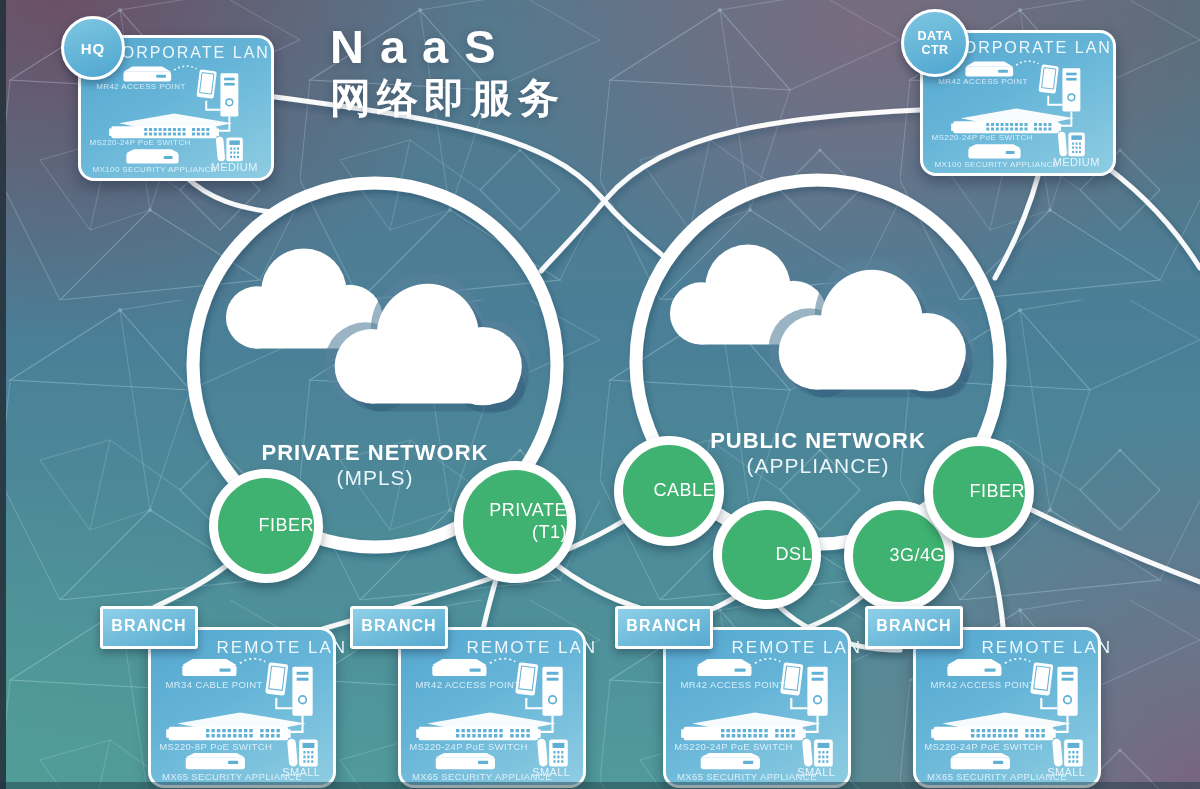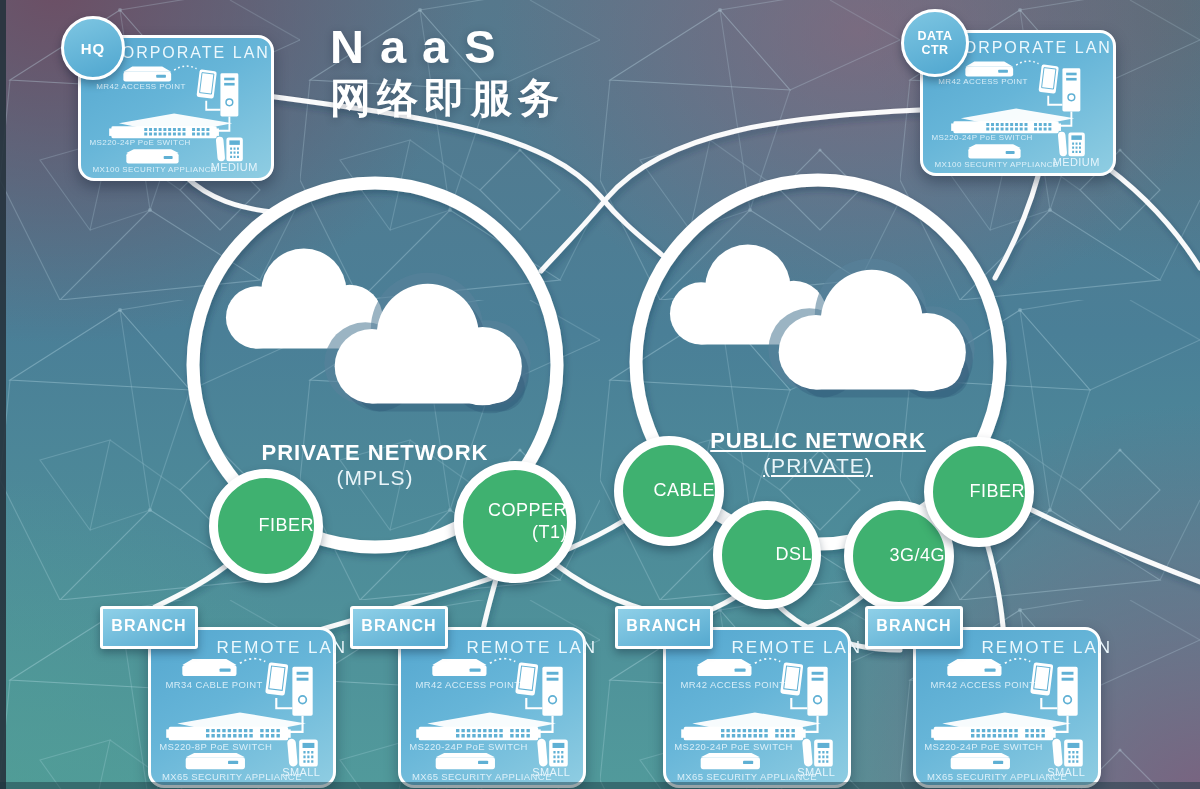--- a/index.html
+++ b/index.html
@@ -184,31 +184,31 @@
 
   <div class="main-title">
     <div class="en">NaaS</div>
     <div class="cn">网络即服务</div>
   </div>
 
   <div class="net-label" style="left:215px;top:440px;">
     <div class="name">PRIVATE NETWORK</div>
     <div class="sub">(MPLS)</div>
   </div>
-  <div class="net-label" style="left:658px;top:428px;text-decoration:underline;">
+  <div class="net-label" style="left:658px;top:428px;">
     <div class="name">PUBLIC NETWORK</div>
-    <div class="sub">(PRIVATE)</div>
+    <div class="sub">(APPLIANCE)</div>
   </div>
 
   <div class="gbadge" style="left:209px;top:469px;width:96px;height:96px;">
     <span>FIBER</span>
     <span></span>
   </div>
   <div class="gbadge" style="left:454px;top:461px;width:104px;height:104px;">
-    <span>COPPER</span>
+    <span>PRIVATE</span>
     <span>(T1)</span>
   </div>
   <div class="gbadge" style="left:614px;top:436px;width:92px;height:92px;">
     <span>CABLE</span>
     <span></span>
   </div>
   <div class="gbadge" style="left:713px;top:501px;width:90px;height:90px;">
     <span>DSL</span>
     <span></span>
   </div>

